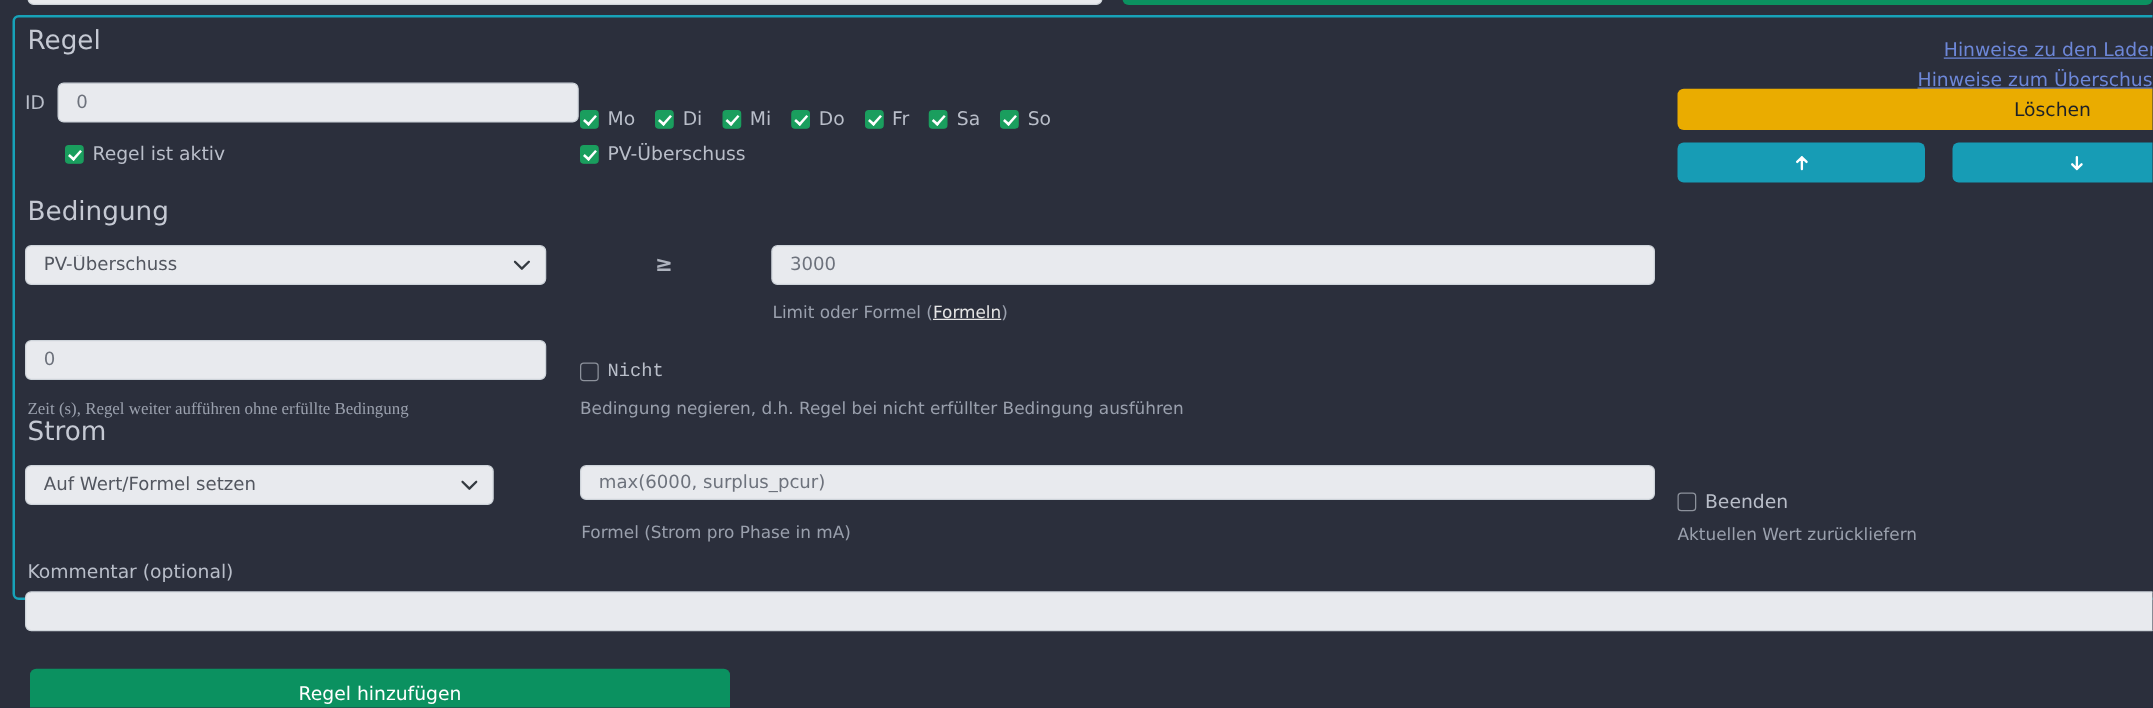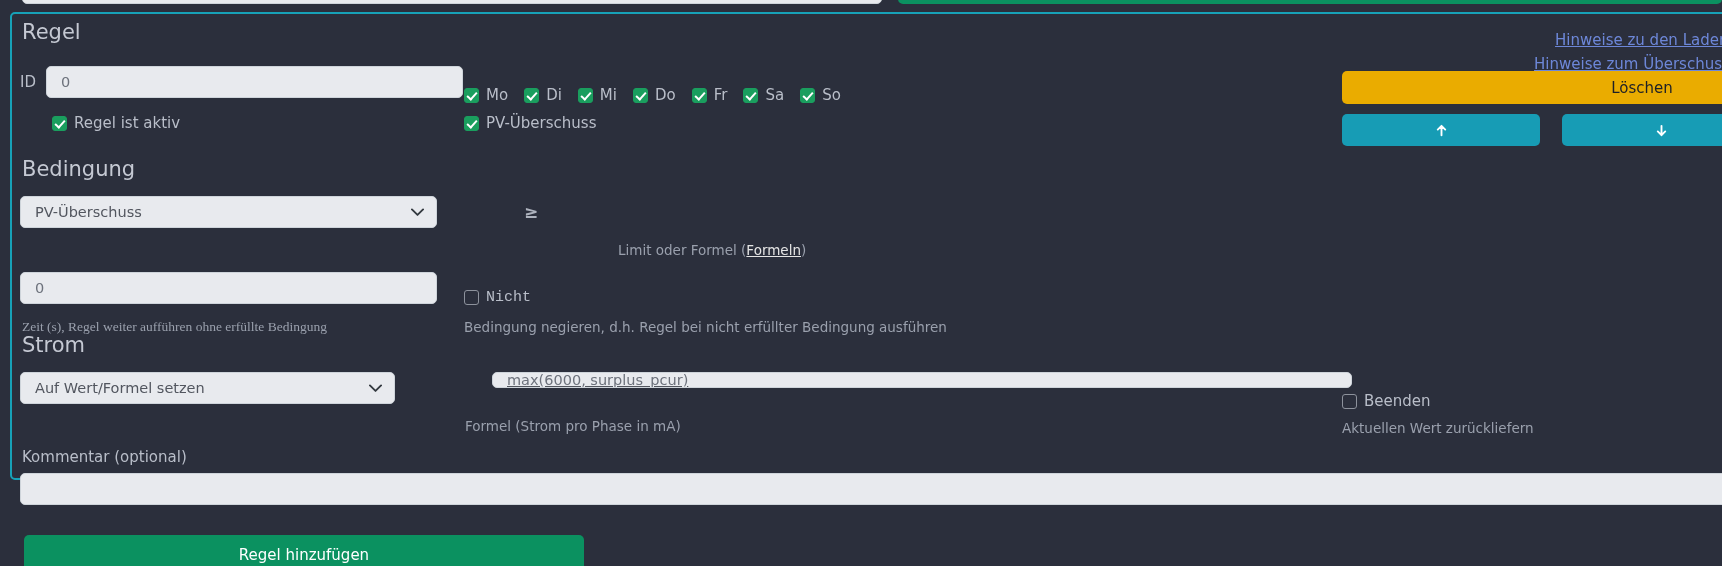--- a/index.html
+++ b/index.html
@@ -170,20 +170,21 @@
       </select>
       <span class="chev">
         <svg width="13" height="9" viewBox="0 0 14 9" fill="none">
           <path d="M1 1l6 6 6-6" stroke="#343a40" stroke-width="2" stroke-linecap="round" stroke-linejoin="round"></path>
         </svg>
       </span>
     </div>
 
     <div class="ge-sym" style="position:absolute; left:512px; top:188px;">≥</div>
 
+    <input class="tinput" type="text" style="position: absolute; left: 605px; top: 182px; width: 707px; height: 32px;" placeholder="3000">
     <div class="help-text" style="position:absolute; left:606px; top:228px;">
       <span>Limit oder Formel (</span><a href="#" class="link-sm">Formeln</a><span>)</span>
     </div>
 
     <input class="tinput" type="text" style="position: absolute; left: 8px; top: 258px; width: 417px; height: 32px;" placeholder="0">
     <div class="help-text" style="position:absolute; left:10px; top:305px;font-family:Liberation Serif, serif;">Zeit (s), Regel weiter aufführen ohne erfüllte Bedingung</div>
 
     <div class="cb-row" style="position:absolute; left:452px; top:275px;font-family:Liberation Mono, monospace;">
       <span class="cb off"></span>
       <span class="cb-label">Nicht</span>
@@ -196,21 +197,21 @@
       <select class="tinput" style="width:375px; height:32px;">
         <option>Auf Wert/Formel setzen</option>
       </select>
       <span class="chev">
         <svg width="13" height="9" viewBox="0 0 14 9" fill="none">
           <path d="M1 1l6 6 6-6" stroke="#343a40" stroke-width="2" stroke-linecap="round" stroke-linejoin="round"></path>
         </svg>
       </span>
     </div>
 
-    <input class="tinput" type="text" style="position: absolute; left: 480px; top: 358px; width: 860px; height: 16px; text-decoration: underline;" placeholder="max(6000, surplus_pcur)">
+    <input class="tinput" type="text" style="position: absolute; left: 452px; top: 358px; width: 860px; height: 28px;" placeholder="max(6000, surplus_pcur)">
     <div class="help-text" style="position:absolute; left:453px; top:404px;">Formel (Strom pro Phase in mA)</div>
 
     <div class="cb-row" style="position:absolute; left:1330px; top:378px;">
       <span class="cb off"></span>
       <span class="cb-label">Beenden</span>
     </div>
     <div class="help-text" style="position:absolute; left:1330px; top:406px;">Aktuellen Wert zurückliefern</div>
 
     <div class="label-sm" style="position:absolute; left:10px; top:434px;">Kommentar (optional)</div>
     <input class="tinput" type="text" style="position: absolute; left: 8px; top: 459px; width: 1722px; height: 32px;" placeholder="">

